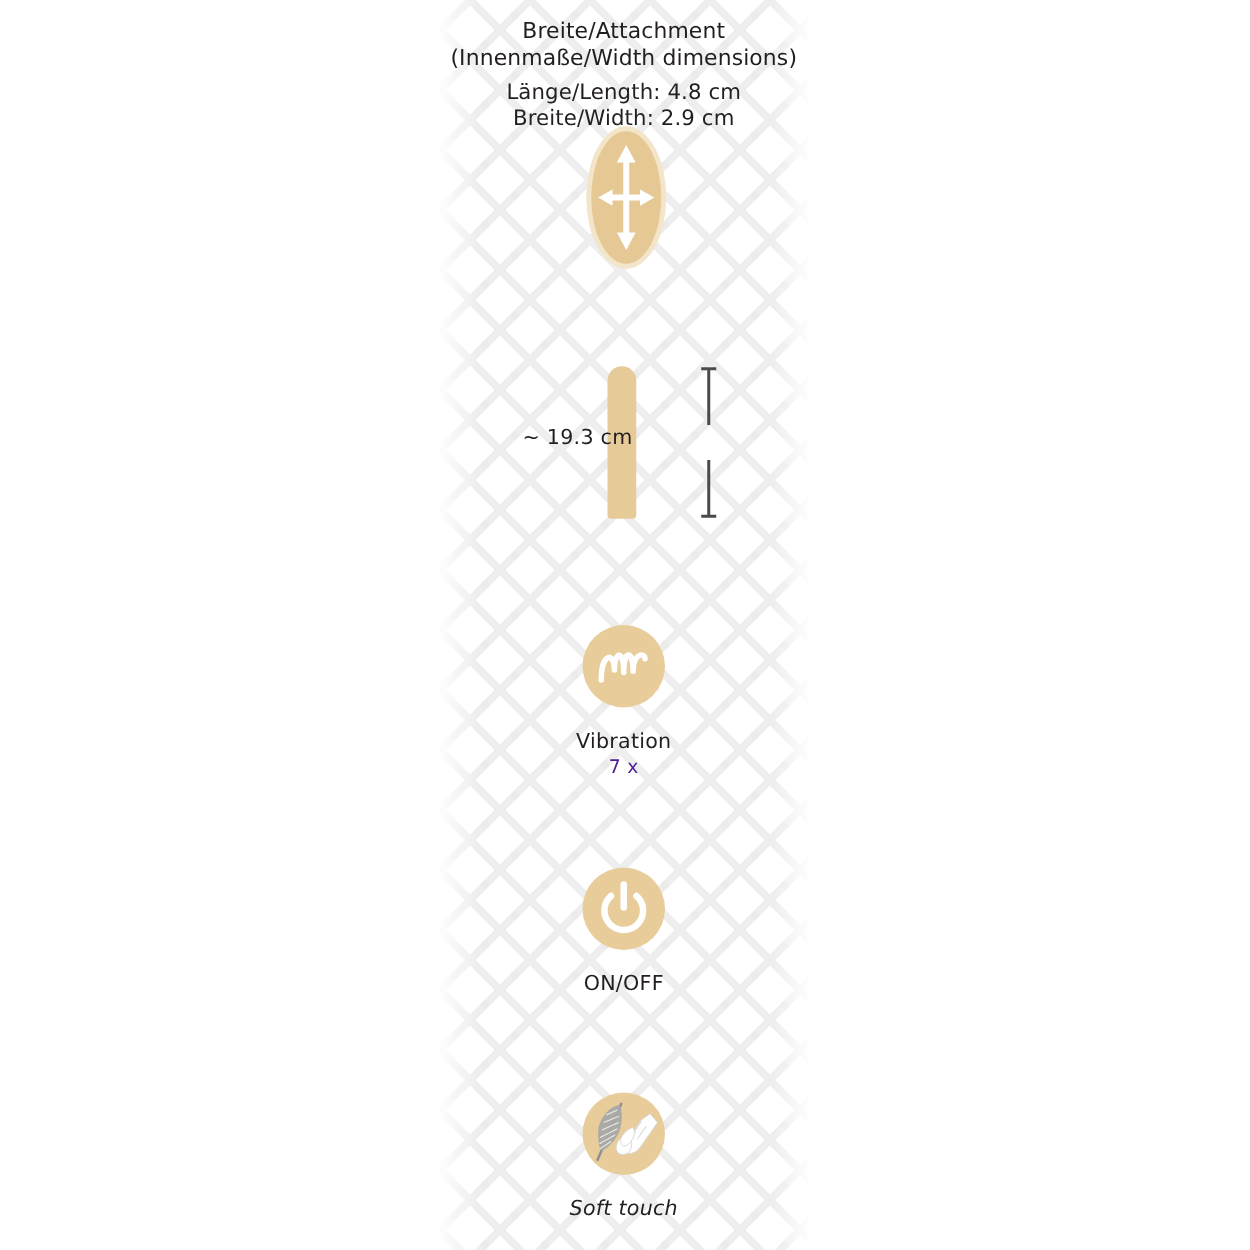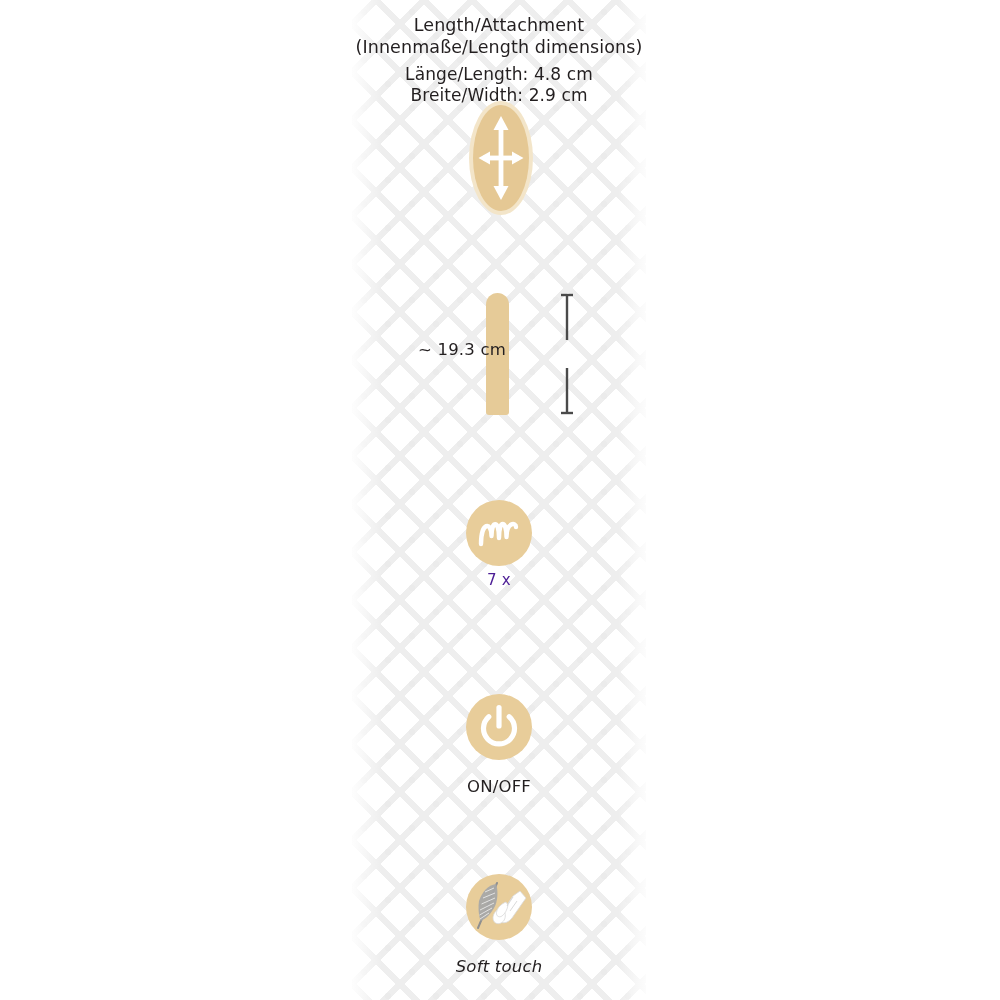--- a/index.html
+++ b/index.html
@@ -201,22 +201,22 @@
 
 <div id="page">
 
   <div id="pattern-strip"></div>
   <div id="pattern-dots"></div>
   <div id="pattern-fade"></div>
 
   <div id="content">
 
     <div class="center-col" id="header-block">
-      <div class="hdr-line">Length/Attachment</div>
-      <div class="hdr-line">(Innenmaße/Length dimensions)</div>
+      <div class="hdr-line">Breite/Attachment</div>
+      <div class="hdr-line">(Innenmaße/Width dimensions)</div>
       <div class="gap-small"></div>
       <div class="dim-line">Länge/Length: 4.8 cm</div>
       <div class="dim-line">Breite/Width: 2.9 cm</div>
     </div>
 
     <div id="oval-icon-wrap">
       <div class="oval-outer"></div>
       <div class="oval-inner"></div>
       <svg width="64" height="114" viewBox="0 0 64 114">
         <g fill="#ffffff">
@@ -255,20 +255,21 @@
 
       <div id="dim-label">~ 19.3 cm</div>
     </div>
 
     <div class="feature" id="feature-vibration">
       <div class="circle-icon">
         <svg width="66" height="66" viewBox="0 0 66 66">
           <path d="M15 44 C15 22, 25.5 21, 25.5 36 C25.5 21, 33 19, 33 38 C33 19, 40.5 20, 40.5 37 C40.5 22, 50 22, 50 27" fill="none" stroke="#ffffff" stroke-width="4.4" stroke-linecap="round" stroke-linejoin="round"></path>
         </svg>
       </div>
+      <div class="feature-label">Vibration</div>
       <div class="feature-sub">7 x</div>
     </div>
 
     <div class="feature" id="feature-onoff">
       <div class="circle-icon">
         <svg width="66" height="66" viewBox="0 0 66 66">
           <path d="M22.8 22.8 A15.5 15.5 0 1 0 43.2 22.8" fill="none" stroke="#ffffff" stroke-width="5.2" stroke-linecap="round"></path>
           <line x1="33" y1="13.5" x2="33" y2="32" stroke="#ffffff" stroke-width="5.2" stroke-linecap="round"></line>
         </svg>
       </div>

